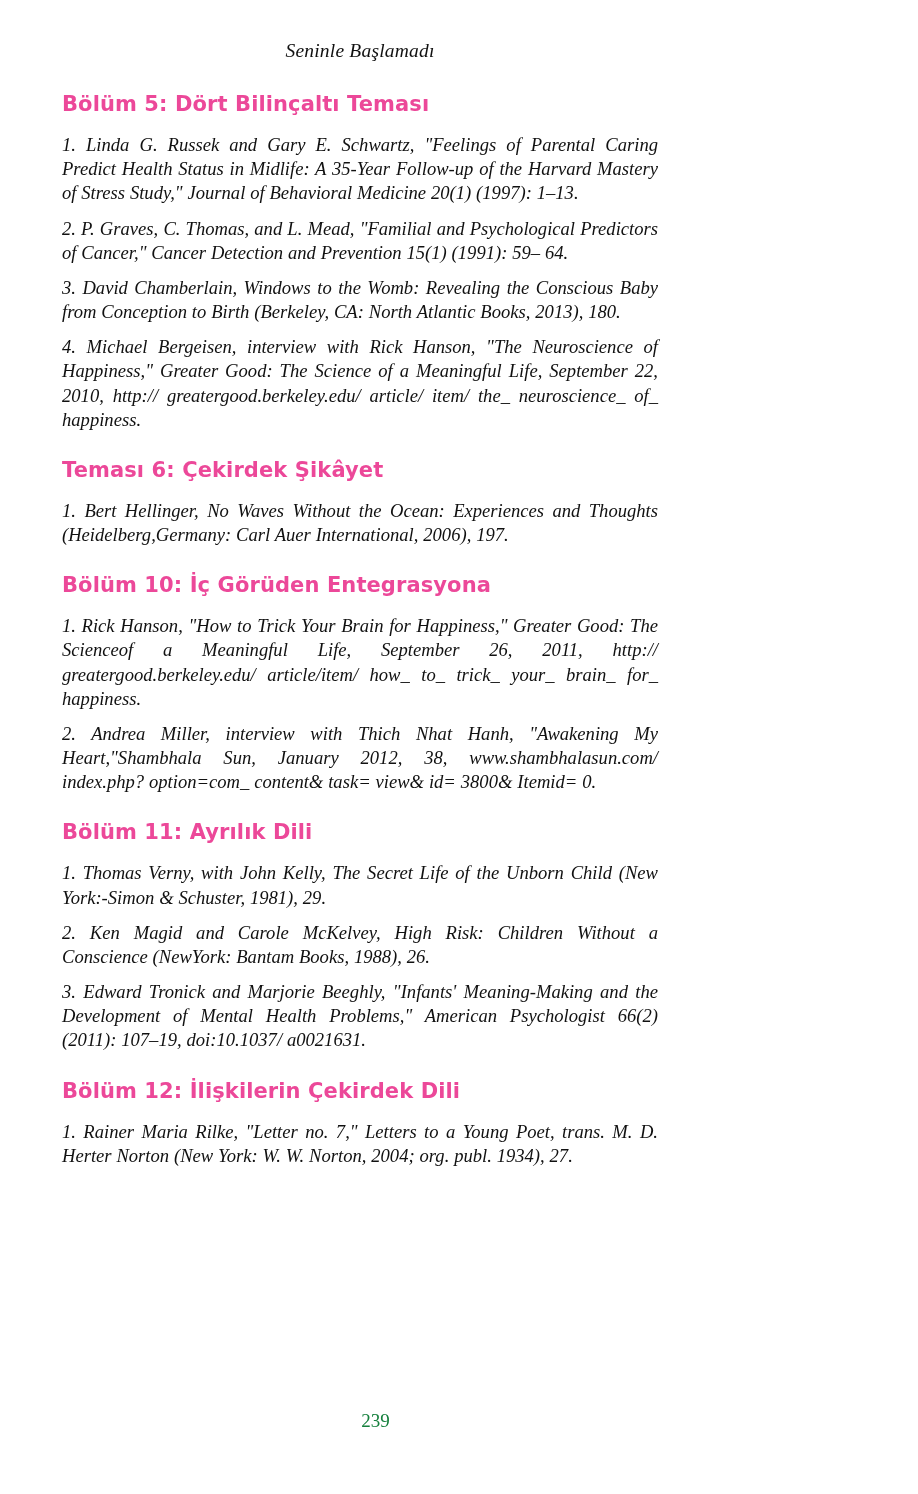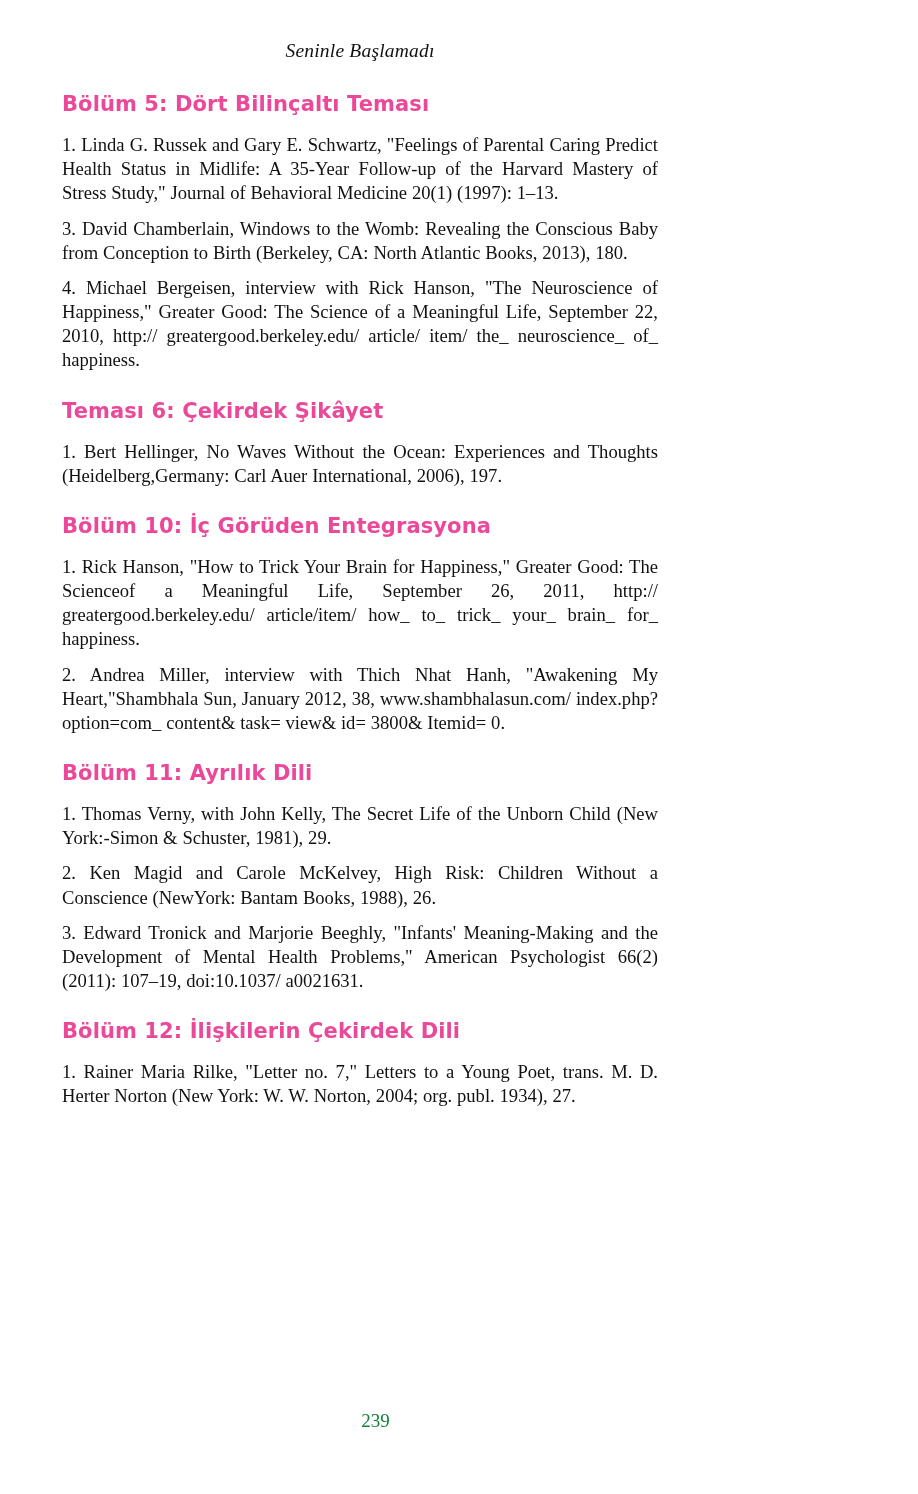--- a/index.html
+++ b/index.html
@@ -43,20 +43,21 @@
     margin-top: 26px;
   }
   p.ref {
     margin: 0 0 11px 0;
     font-size: 18.6px;
     line-height: 1.30;
     text-align: justify;
     text-justify: inter-word;
     word-spacing: 0.2px;
     color: #111;
+    font-style: italic;
   }
   p.ref:last-child {
     margin-bottom: 0;
   }
   .block {
     margin-bottom: 6px;
   }
   .folio {
     position: absolute;
     left: 15px;
@@ -71,20 +72,21 @@
 </head>
 <body>
 
 <div class="page">
 
   <div class="running-head">Seninle Başlamadı</div>
 
   <div class="block">
     <h2 class="section-title">Bölüm 5: Dört Bilinçaltı Teması</h2>
     <p class="ref">1. Linda G. Russek and Gary E. Schwartz, "Feelings of Parental Caring Predict Health Status in Midlife: A 35-Year Follow-up of the Harvard Mastery of Stress Study," Journal of Behavioral Medicine 20(1) (1997): 1–13.</p>
+    <p class="ref">2. P. Graves, C. Thomas, and L. Mead, "Familial and Psychological Predictors of Cancer," Cancer Detection and Prevention 15(1) (1991): 59– 64.</p>
     <p class="ref">3. David Chamberlain, Windows to the Womb: Revealing the Conscious Baby from Conception to Birth (Berkeley, CA: North Atlantic Books, 2013), 180.</p>
     <p class="ref">4. Michael Bergeisen, interview with Rick Hanson, "The Neuroscience of Happiness," Greater Good: The Science of a Meaningful Life, September 22, 2010, http:// greatergood.berkeley.edu/ article/ item/ the_ neuroscience_ of_ happiness.</p>
   </div>
 
   <div class="block">
     <h2 class="section-title spaced">Teması 6: Çekirdek Şikâyet</h2>
     <p class="ref">1. Bert Hellinger, No Waves Without the Ocean: Experiences and Thoughts (Heidelberg,Germany: Carl Auer International, 2006), 197.</p>
   </div>
 
   <div class="block">

